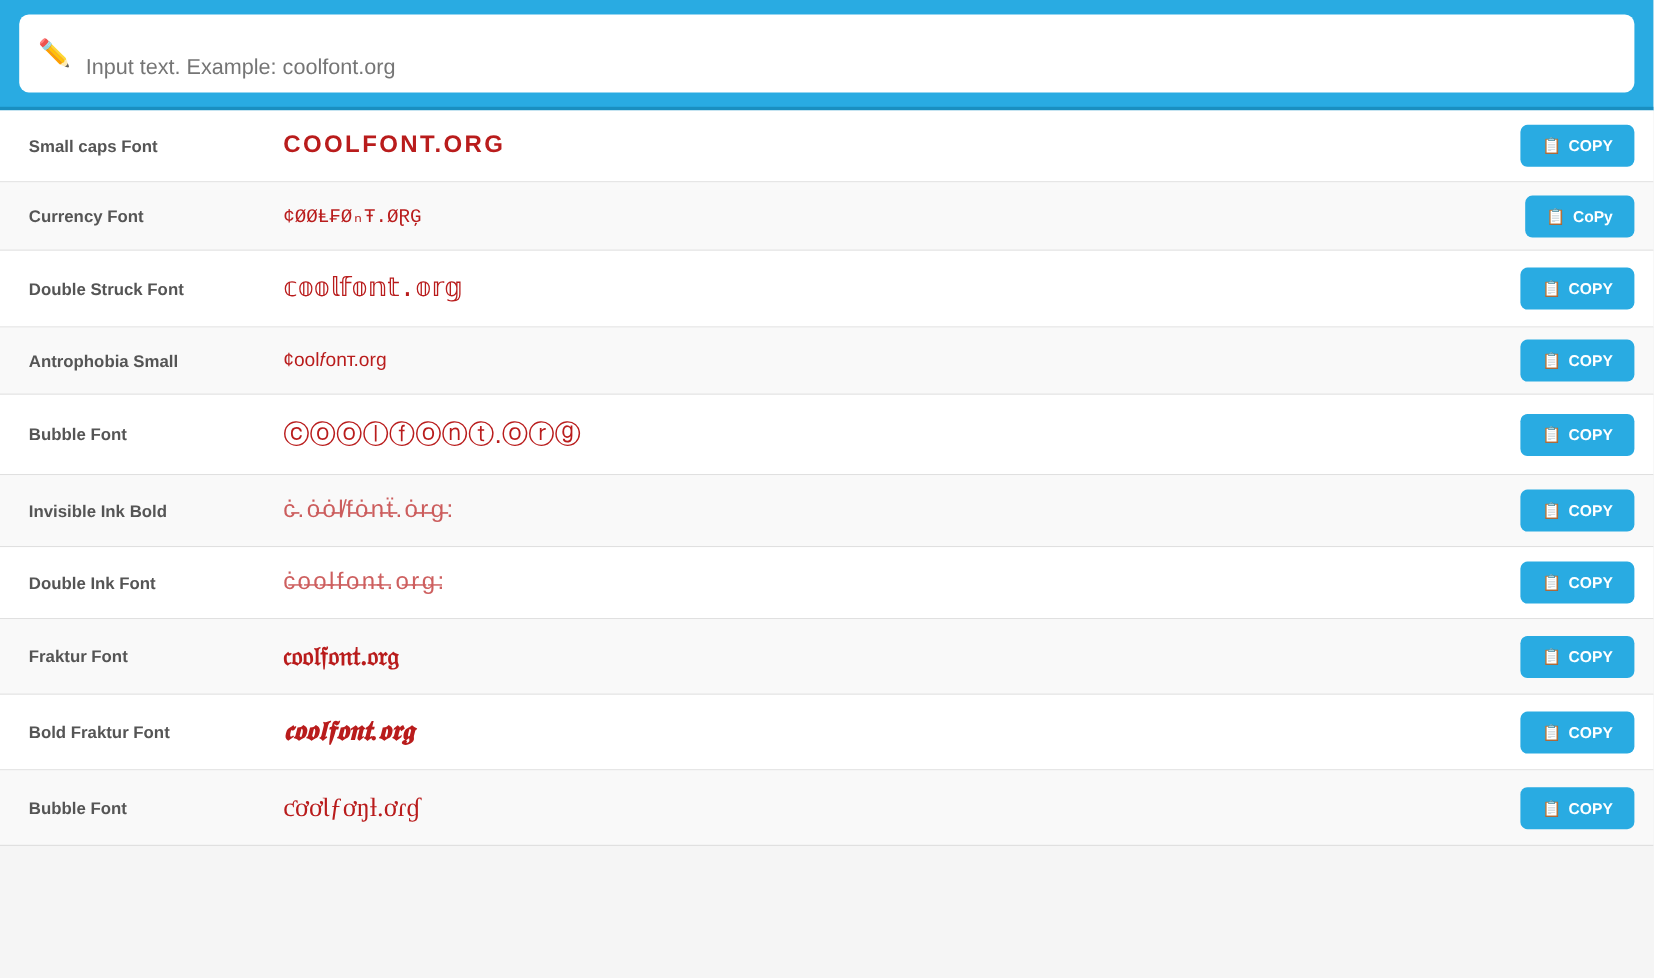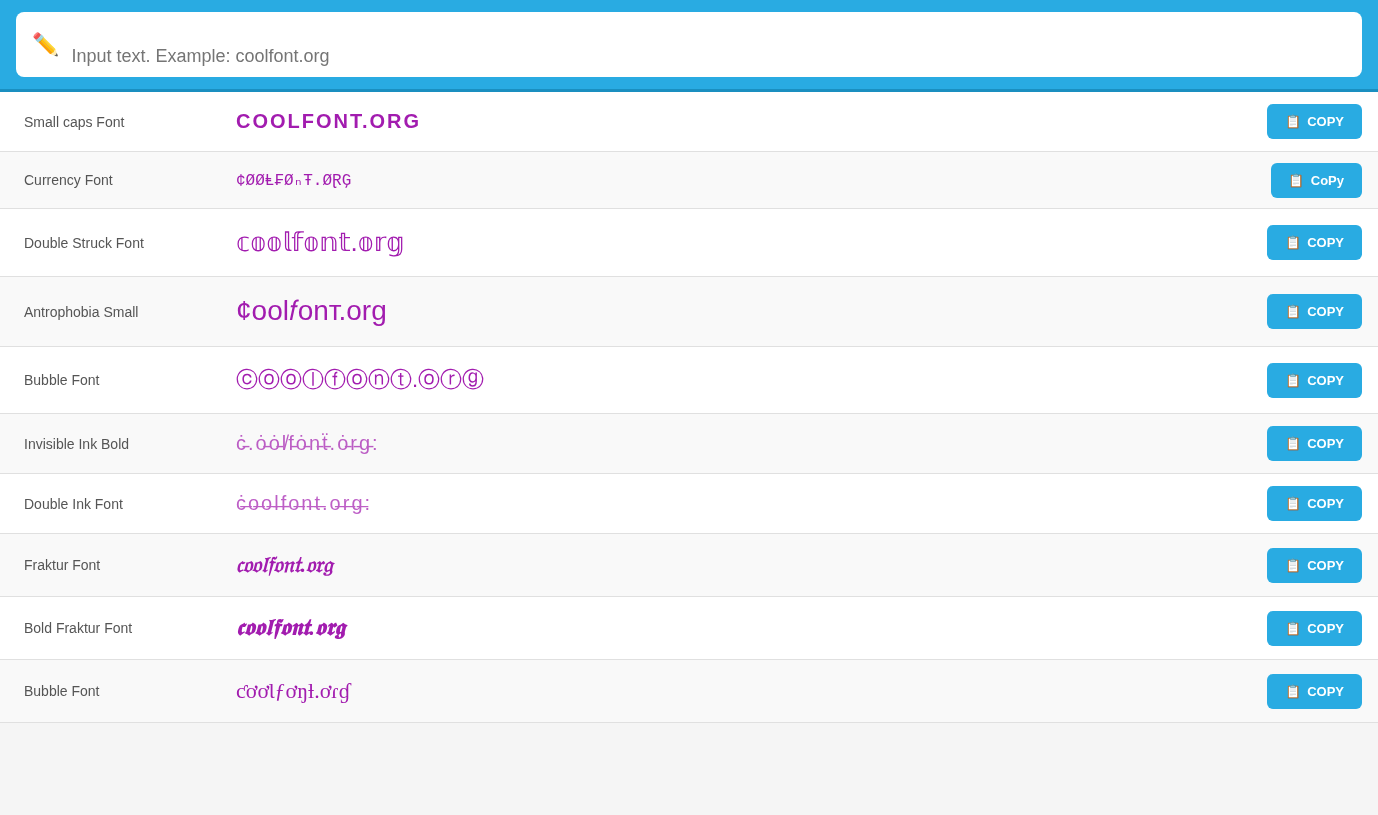--- a/index.html
+++ b/index.html
@@ -49,28 +49,28 @@
     .font-row:nth-child(even) {
       background: #f9f9f9;
     }
 
     .font-label {
       width: 220px;
       min-width: 220px;
       padding: 18px 24px;
       font-size: 14px;
       color: #555;
-      font-weight: normal;
+      font-weight: bold;
     }
 
     .font-preview {
       flex: 1;
       padding: 18px 16px;
       font-size: 22px;
-      color: #a21caf;
+      color: #b91c1c;
       overflow: hidden;
     }
 
     .copy-btn {
       margin: 10px 16px;
       background: #29abe2;
       color: white;
       border: none;
       border-radius: 6px;
       padding: 10px 18px;
@@ -81,26 +81,26 @@
       align-items: center;
       gap: 6px;
       white-space: nowrap;
       min-width: 90px;
       justify-content: center;
     }
 
     
     .small-caps { font-variant: small-caps; font-weight: bold; letter-spacing: 2px; font-size: 20px; }
     .currency { font-family: 'Courier New', monospace; font-size: 16px; }
-    .double-struck { font-family: Liberation Sans, sans-serif; font-size: 26px; }
-    .antrophobia { font-size: 28px; }
+    .double-struck { font-family: Liberation Mono, monospace; font-size: 22px; }
+    .antrophobia { font-size: 16px; }
     .bubble { font-size: 22px; }
     .invisible { font-size: 20px; letter-spacing: 2px; opacity: 0.7; }
     .double-ink { font-size: 20px; letter-spacing: 2px; opacity: 0.7; }
-    .fraktur { font-family: 'Times New Roman', serif; font-weight: bold; font-style: italic; font-size: 22px; }
+    .fraktur { font-family: 'Times New Roman', serif; font-weight: bold; font-size: 22px; }
     .bold-fraktur { font-family: 'Times New Roman', serif; font-weight: 900; font-style: italic; font-size: 23px; }
     .fantasy { font-family: Liberation Serif, serif; font-size: 22px; }
   </style>
 </head>
 <body>
 
 <div>
   <div class="header">
     <div class="search-bar">
       <span class="pencil-icon">✏️</span>

